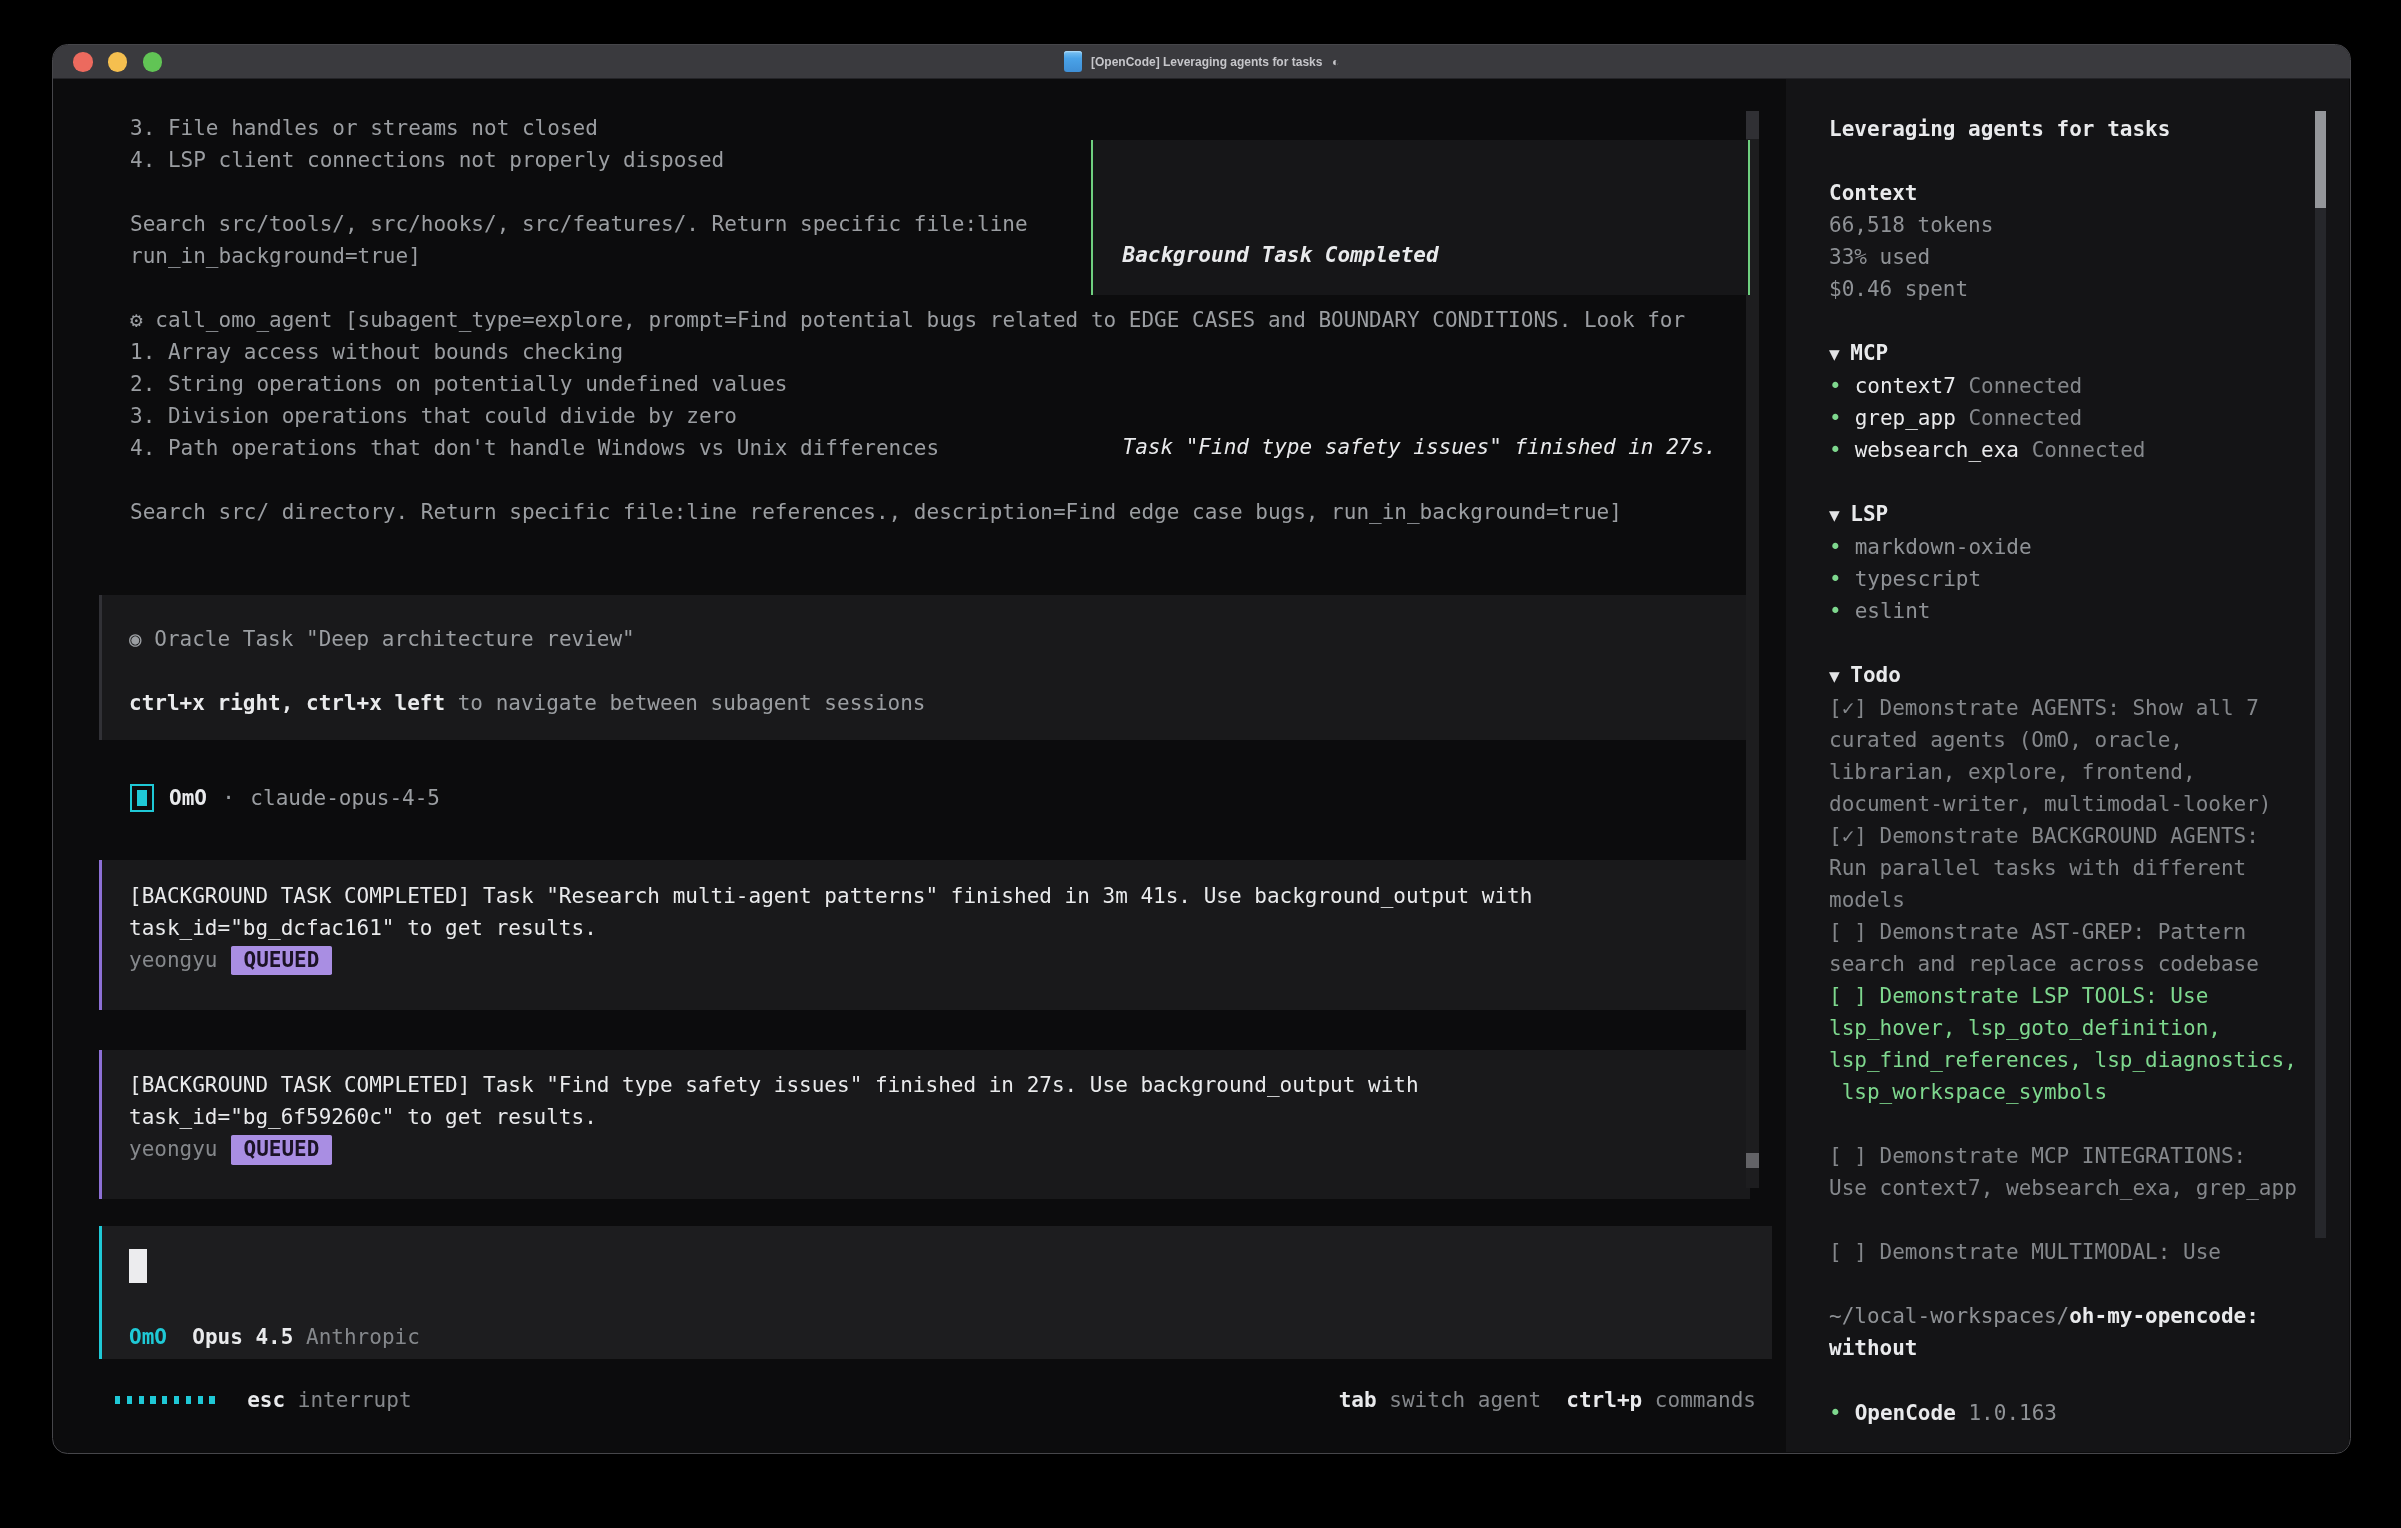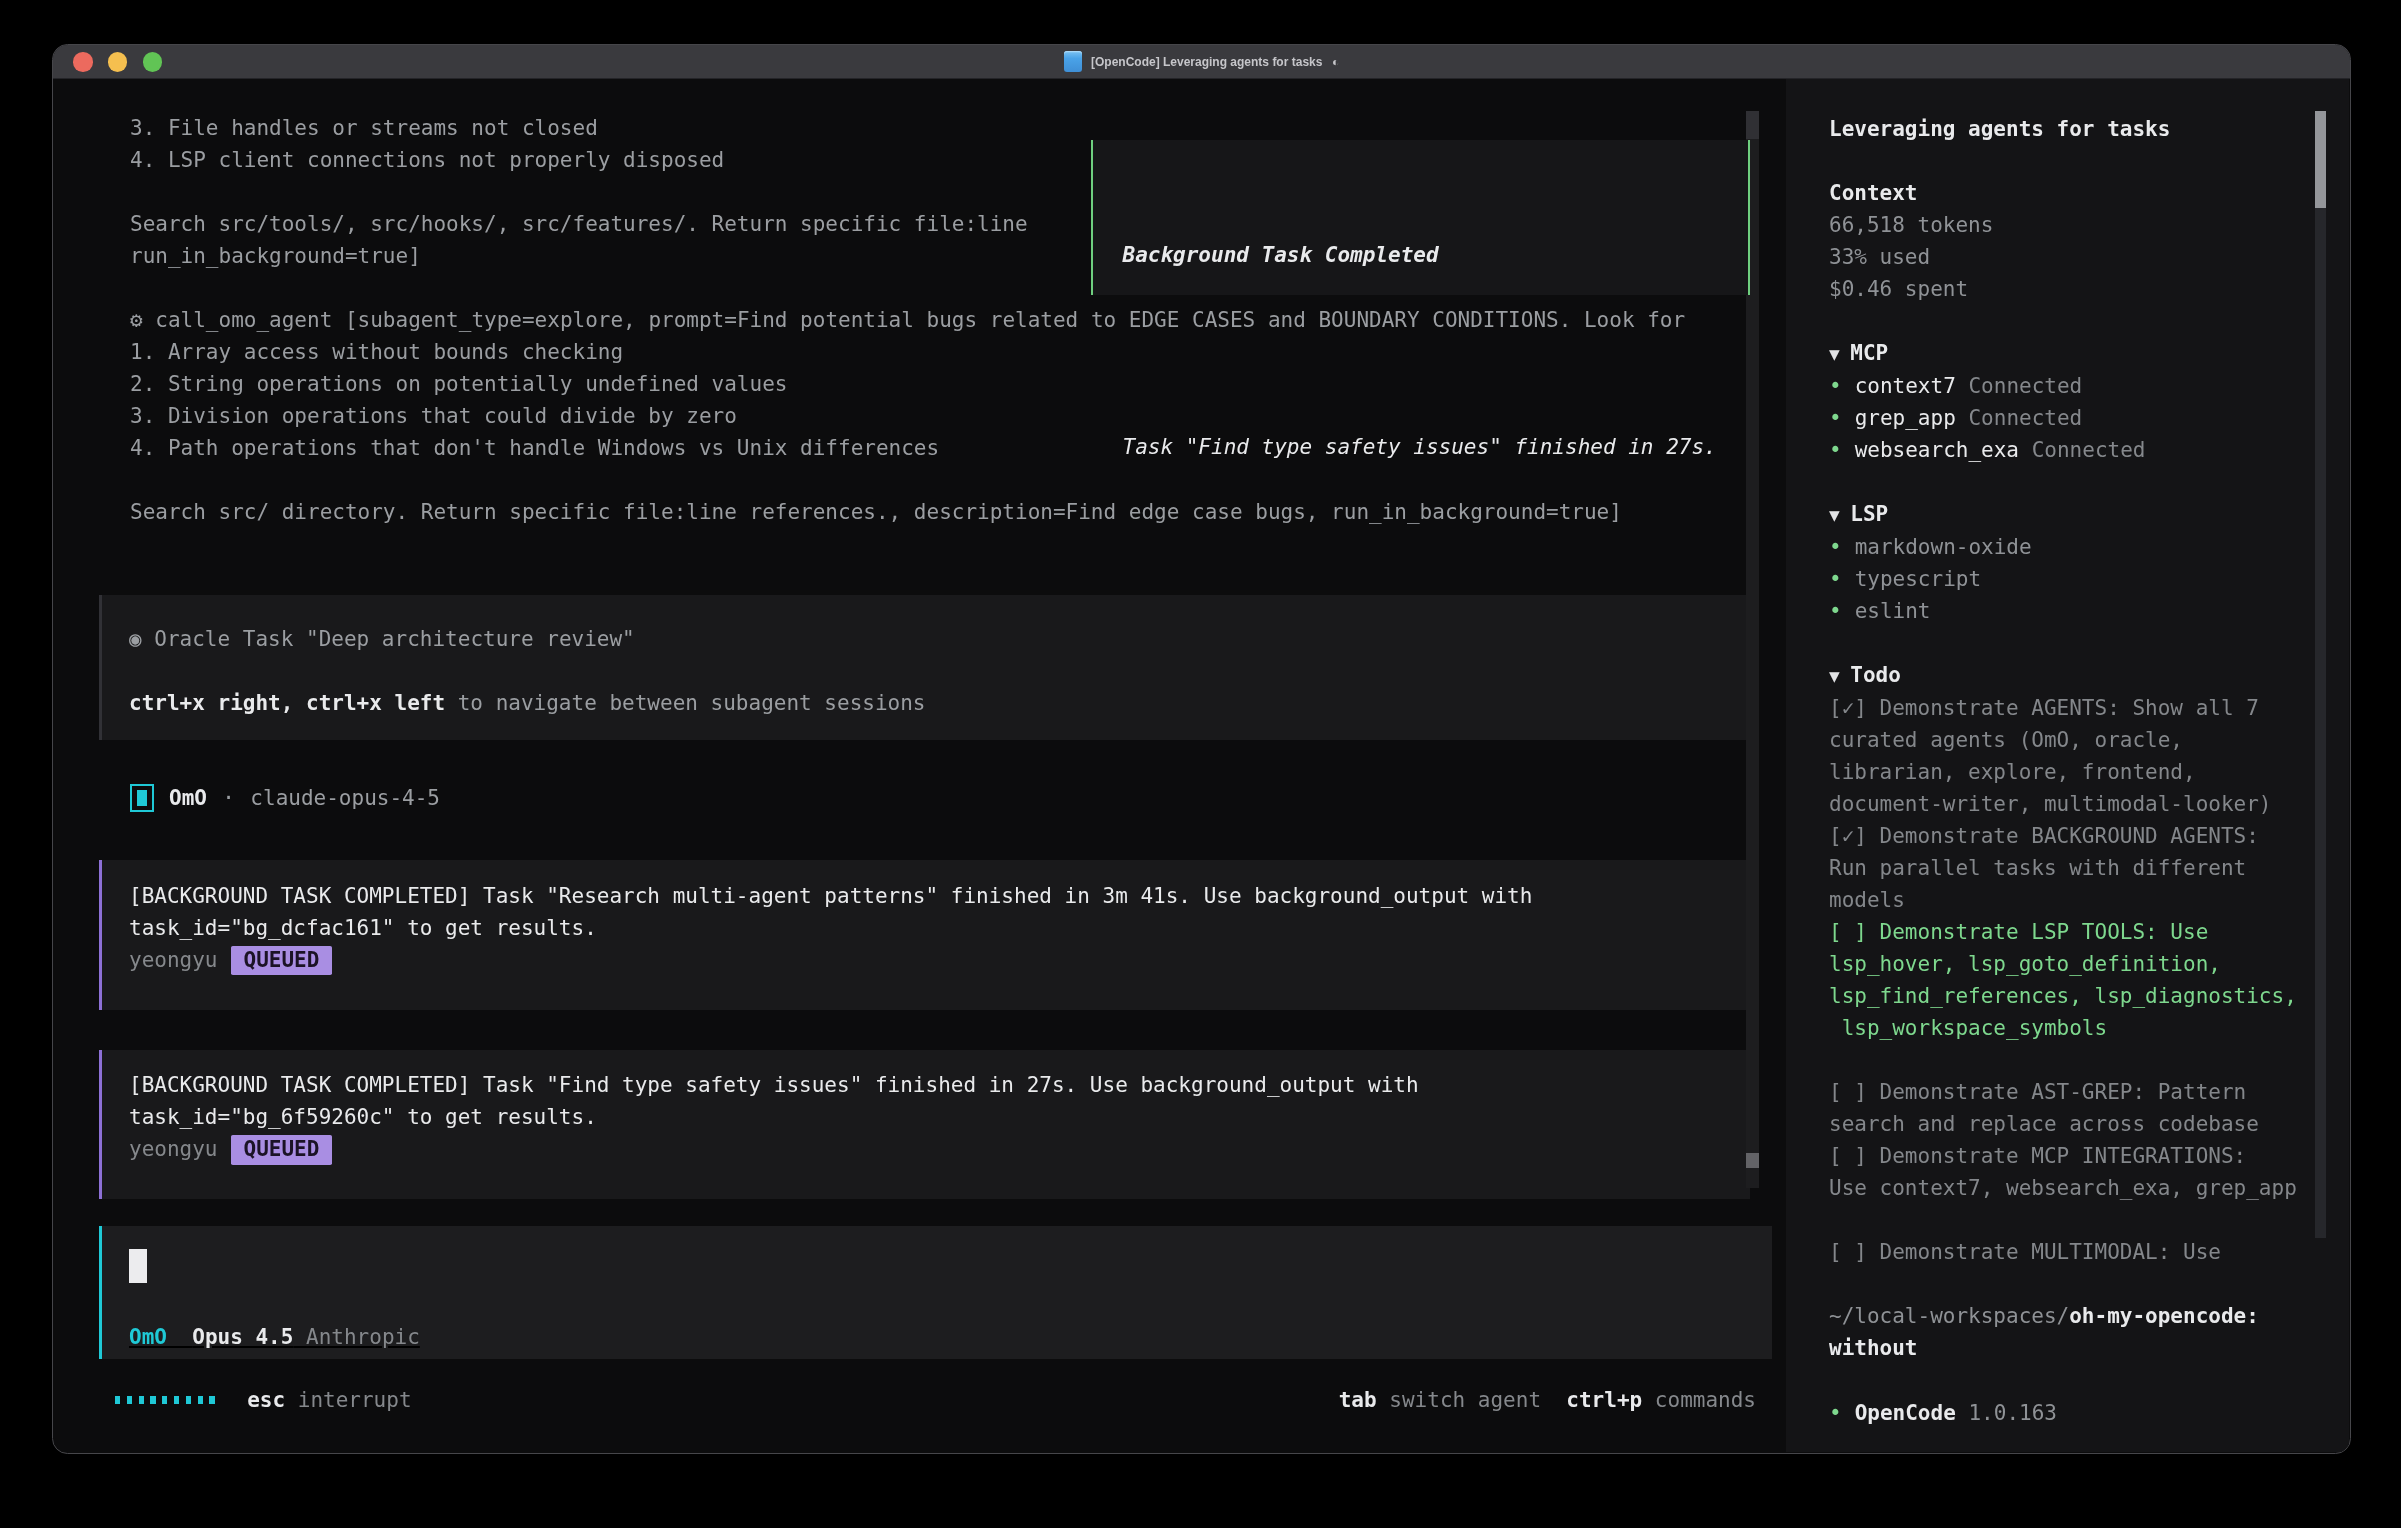--- a/index.html
+++ b/index.html
@@ -36,21 +36,21 @@
   .ln{white-space:pre;}
   .blank{height:var(--lh);}
   .main .flow{padding-top:33px;}
   .txt{margin-left:77px; color:var(--grey); white-space:pre;}
   .wtxt{color:var(--white);}
   .g{color:var(--grey);} .dg{color:var(--dgrey);} .w{color:var(--white);} .b{font-weight:bold;} .cyan{color:var(--accent-cyan);}
   
   .box{margin-left:46px; width:1651px; background:#19191b;}
   .oracle-box{border-left:3.5px solid #313136; padding:28px 27px 21px 27px; margin-top:67px;}
   .task-box{border-left:3.5px solid var(--purple-border); padding:19.5px 27px 34px 27px;}
-  .input-box{border-left:3.5px solid var(--accent-cyan); background:#1d1d1f; width:1673px; padding:23.6px 27px 5.9px 27px; margin-top:26.6px; height:133px;text-decoration:underline;}
+  .input-box{border-left:3.5px solid var(--accent-cyan); background:#1d1d1f; width:1673px; padding:23.6px 27px 5.9px 27px; margin-top:26.6px; height:133px;}
   .badge{
     display:inline-block; background:var(--accent-purple); color:var(--badge-text);
     font-weight:bold; padding:0 13px; border-radius:1.8px; margin-left:13px; height:29.5px; line-height:29.5px;
   }
   .cursorblock{width:17.7px; height:34px; background:#ececee;}
   .agent-row{margin-left:77px; display:flex; align-items:center; gap:15.4px; height:var(--lh); margin-top:42px;}
   .omo-icon{width:23.6px; height:28px; border:2.4px solid var(--accent-cyan); display:flex; align-items:center; justify-content:center;}
   .omo-icon i{display:block; width:10.6px; height:15.4px; background:var(--accent-cyan);}
   .statusrow{display:flex; align-items:center; margin-top:25.4px; height:var(--lh);}
   .dots{display:flex; gap:6.5px; margin-left:62px;}
@@ -190,26 +190,26 @@
       <div class="sb-item"><span class="bullet">•</span><span>eslint</span></div>
       <div class="blank"></div>
       <div class="sb-head"><span class="tri">▼</span><span>Todo</span></div>
       <div class="todo done">[✓] Demonstrate AGENTS: Show all 7
 curated agents (OmO, oracle,
 librarian, explore, frontend,
 document-writer, multimodal-looker)</div>
       <div class="todo done">[✓] Demonstrate BACKGROUND AGENTS:
 Run parallel tasks with different
 models</div>
+      <div class="todo open">[ ] Demonstrate AST-GREP: Pattern
+search and replace across codebase</div>
       <div class="todo active gap">[ ] Demonstrate LSP TOOLS: Use
 lsp_hover, lsp_goto_definition,
 lsp_find_references, lsp_diagnostics,
  lsp_workspace_symbols</div>
-      <div class="todo open">[ ] Demonstrate AST-GREP: Pattern
-search and replace across codebase</div>
       <div class="todo open gap">[ ] Demonstrate MCP INTEGRATIONS:
 Use context7, websearch_exa, grep_app</div>
       <div class="todo open">[ ] Demonstrate MULTIMODAL: Use</div>
       <div class="blank"></div>
       <div class="workspace"><span>~/local-workspaces/</span><span class="w b">oh-my-opencode:</span></div>
       <div class="workspace w b">without</div>
       <div style="height:32.5px;"></div>
       <div class="sb-item"><span class="bullet">•</span><span class="w b">OpenCode</span><span> </span><span>1.0.163</span></div>
 
       <div class="side-scroll">

